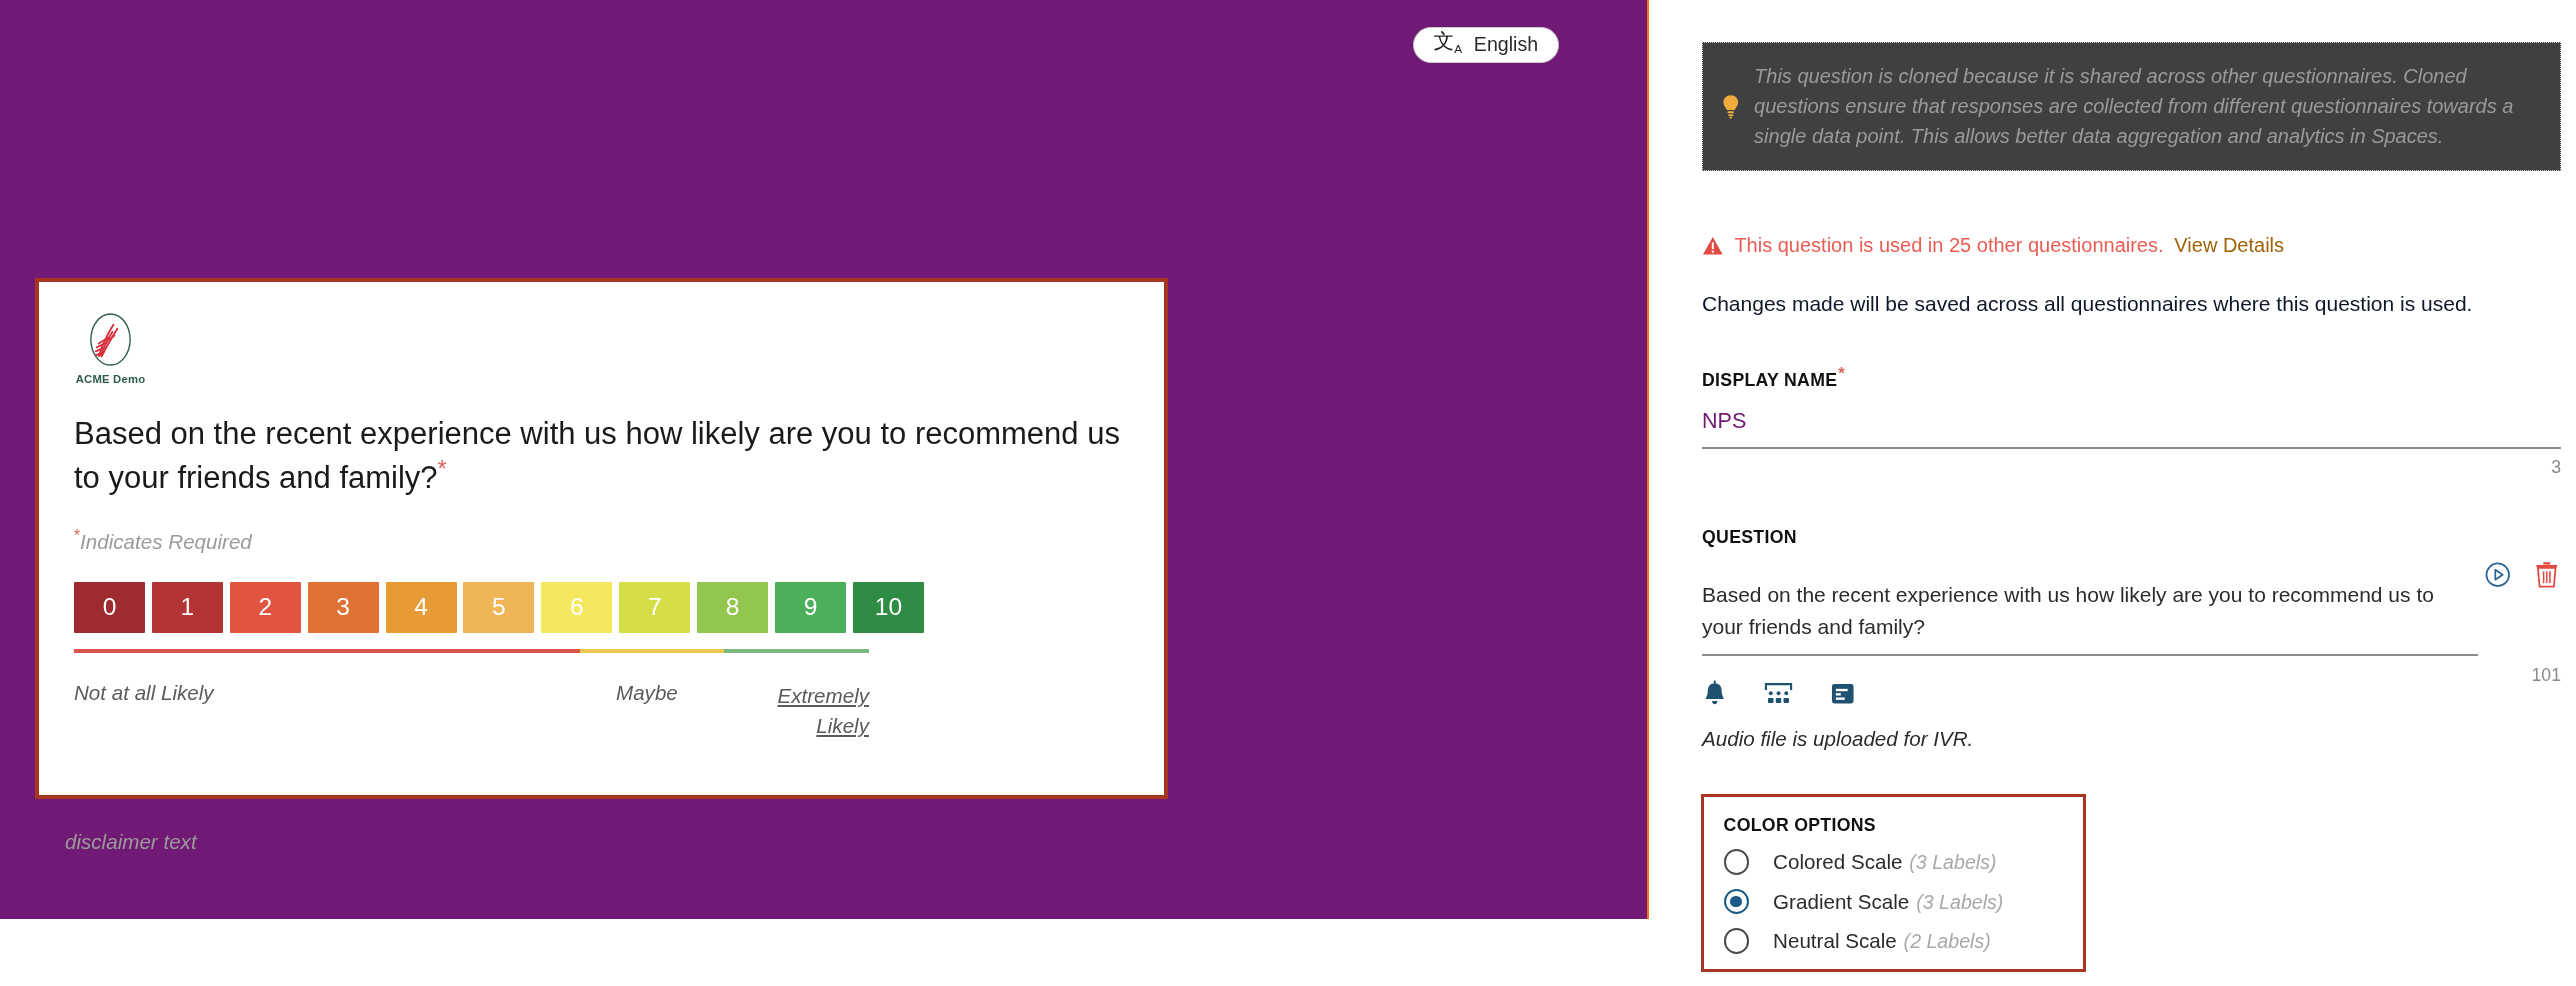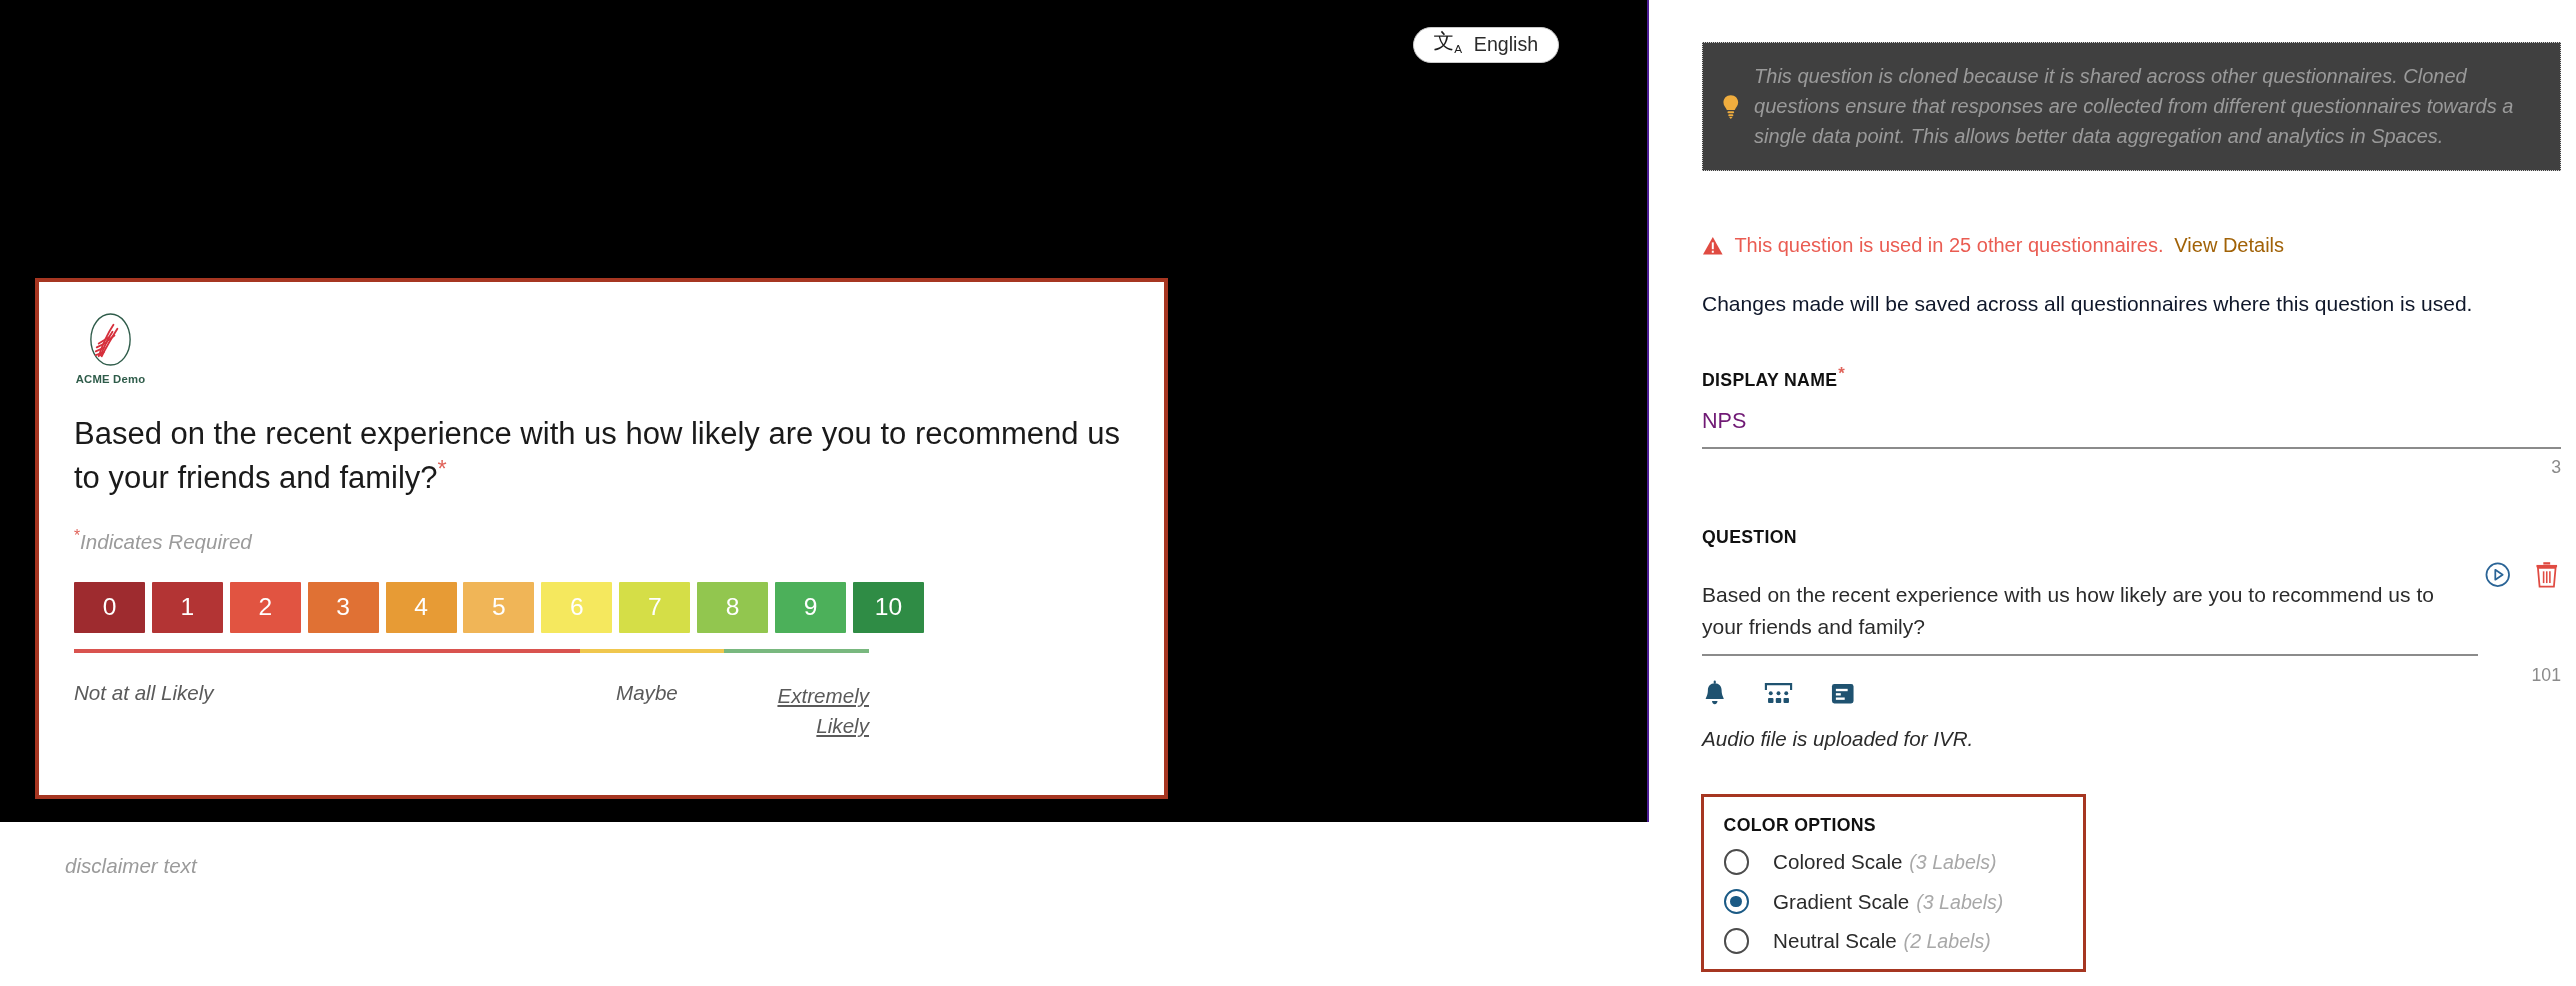--- a/index.html
+++ b/index.html
@@ -7,23 +7,23 @@
     width: 2576px; height: 986px;
     background: #ffffff;
     font-family: "Liberation Sans", sans-serif;
     overflow: hidden;
   }
   .app { position: relative; width: 2576px; height: 986px; display: flex; }
 
   
   .preview-pane {
     position: relative;
-    width: 1649px; height: 822px;
-    background: #000000;
-    border-right: 2px solid #4c1d95;
+    width: 1649px; height: 919px;
+    background: #701a75;
+    border-right: 2px solid #f97316;
     flex: 0 0 1649px;
   }
 
   .lang-pill {
     position: absolute; top: 26.5px; left: 1413px;
     display: flex; align-items: center; gap: 11.8px;
     height: 36px; padding: 0 19.6px;
     border: 1.5px solid #c9c9c9; border-radius: 18.7px;
     background: #fff; cursor: pointer;
   }
@@ -72,21 +72,21 @@
 
   .anchor-row {
     position: relative; width: 795px; margin-top: 28px; height: 69px;
     font-style: italic; font-size: 20.6px; color: #5a5a5a;
   }
   .anchor-left { position: absolute; left: 0; top: 0; }
   .anchor-mid  { position: absolute; left: 542px; top: 0; }
   .anchor-right{ position: absolute; left: 668px; top: 0; width: 127px; text-align: right; line-height: 1.45; text-decoration: underline; }
 
   .disclaimer {
-    position: absolute; left: 65px; top: 854px;
+    position: absolute; left: 65px; top: 830px;
     font-style: italic; font-size: 20.6px; color: #9b9b9b;
   }
 
   
   .settings-pane {
     position: relative; flex: 1 1 auto; height: 986px;
     background: #fff; padding: 0;
   }
 
   .info-callout {

